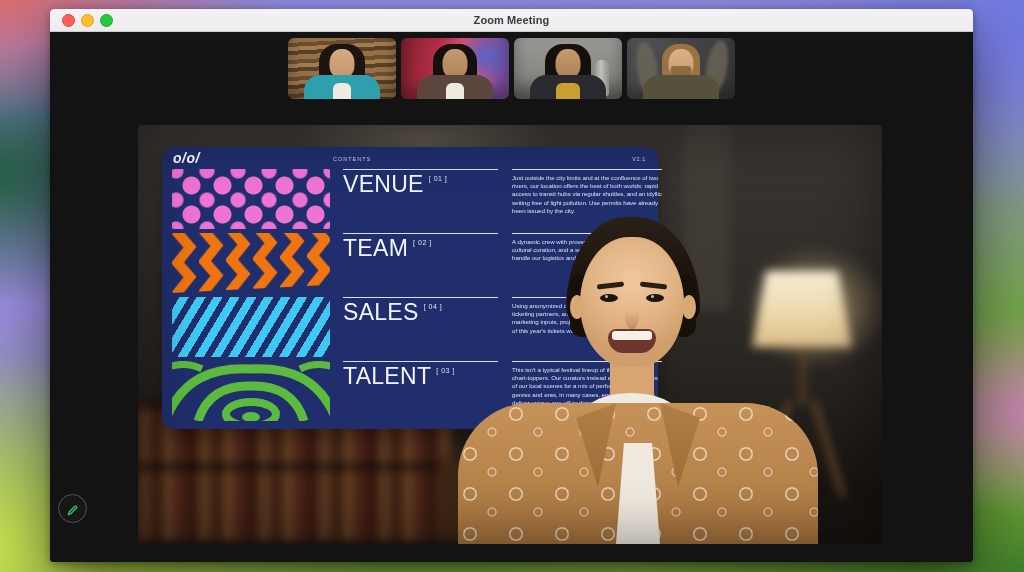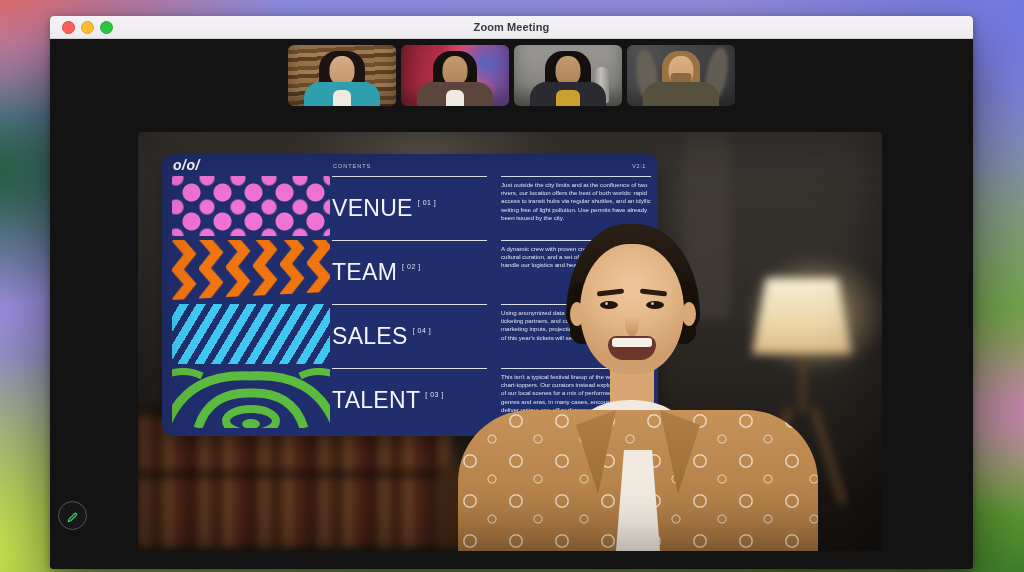--- a/index.html
+++ b/index.html
@@ -8,21 +8,21 @@
     background:
       radial-gradient(60% 45% at -2% -2%, #e4675e 0%, rgba(228,103,94,0) 50%),
       radial-gradient(55% 38% at -6% 30%, #14582a 0%, rgba(20,88,42,0) 62%),
       radial-gradient(70% 55% at -4% 96%, #cbe44f 0%, rgba(203,228,79,0) 62%),
       radial-gradient(50% 48% at 104% 4%, #6b77e2 0%, rgba(107,119,226,0) 68%),
       radial-gradient(42% 30% at 102% 72%, #c77fb4 0%, rgba(199,127,180,0) 60%),
       radial-gradient(60% 40% at 100% 100%, #3f7f2b 0%, rgba(63,127,43,0) 65%),
       linear-gradient(165deg, #8a90e8 0%, #988bd8 38%, #6fa63c 72%, #95bf3f 100%);
   }
   
-  .window{position:absolute;left:50px;top:16px;width:923px;height:553px;border-radius:4px;
+  .window{position:absolute;left:50px;top:9px;width:923px;height:553px;border-radius:4px;
     box-shadow:0 25px 60px rgba(0,0,0,.5), 0 2px 8px rgba(0,0,0,.35);overflow:hidden;background:#141414;}
   .titlebar{position:relative;height:22px;background:linear-gradient(#f5f2f5,#ecebee);
     border-bottom:1px solid #cfcdd1;display:flex;align-items:center;justify-content:center;}
   .title-text{font-size:11px;font-weight:700;color:#3a3a3c;letter-spacing:.1px;}
   .lights{position:absolute;left:12px;top:0;height:22px;display:flex;align-items:center;gap:6px;}
   .light{width:11px;height:11px;border-radius:50%;}
   .light.red{background:#ff5f57;border:.5px solid #e0443e;}
   .light.yellow{background:#febc2e;border:.5px solid #dea123;}
   .light.green{background:#28c840;border:.5px solid #1dad2b;}
   .content{position:relative;width:100%;height:531px;background:#131313;}
@@ -78,22 +78,22 @@
   
   .slide{position:absolute;left:24px;top:22px;width:496px;height:282px;border-radius:12px;
     background:#202e6d;box-shadow:0 6px 18px rgba(0,0,0,.35);color:#eef0f7;}
   .slide-logo{position:absolute;left:11px;top:3px;font-size:14px;font-weight:800;font-style:italic;
     letter-spacing:.5px;color:#fff;}
   .slide-contents{position:absolute;left:171px;top:9px;font-size:5.5px;letter-spacing:1px;color:#cdd3e6;}
   .slide-version{position:absolute;right:12px;top:9px;font-size:5.5px;letter-spacing:.6px;color:#cdd3e6;}
   .rows{position:absolute;left:10px;top:22px;width:476px;display:flex;flex-direction:column;gap:4px;}
   .row{display:flex;height:60px;}
   .tile{width:158px;height:60px;flex:0 0 158px;border-radius:2px;overflow:hidden;position:relative;background:#202e6d;}
-  .col-title{width:155px;flex:0 0 155px;margin-left:2px;border-top:1px solid rgba(255,255,255,.85);
-    padding-top:20px;display:flex;align-items:flex-start;}
+  .col-title{width:155px;flex:0 0 155px;margin-left:13px;border-top:1px solid rgba(255,255,255,.85);
+    padding-top:3px;display:flex;align-items:flex-start;}
   .sec-title{font-size:23px;font-weight:500;letter-spacing:.3px;line-height:1;color:#f4f5fa;}
   .sec-num{font-size:7px;color:#dfe3f0;margin-left:5px;margin-top:2px;letter-spacing:.5px;}
   .col-text{width:150px;flex:0 0 150px;margin-left:14px;border-top:1px solid rgba(255,255,255,.85);
     padding-top:4px;font-size:6.2px;line-height:1.32;color:#dde2f0;letter-spacing:-.05px;}
   
   .tile-dots{background-color:#202e6d;
     background-image:
       radial-gradient(circle,#ef72d5 8.5px,rgba(0,0,0,0) 9.5px),
       radial-gradient(circle,#ef72d5 7px,rgba(0,0,0,0) 8px);
     background-size:31px 29px,31px 29px;background-position:4px 2px,19.5px 16.5px;}

